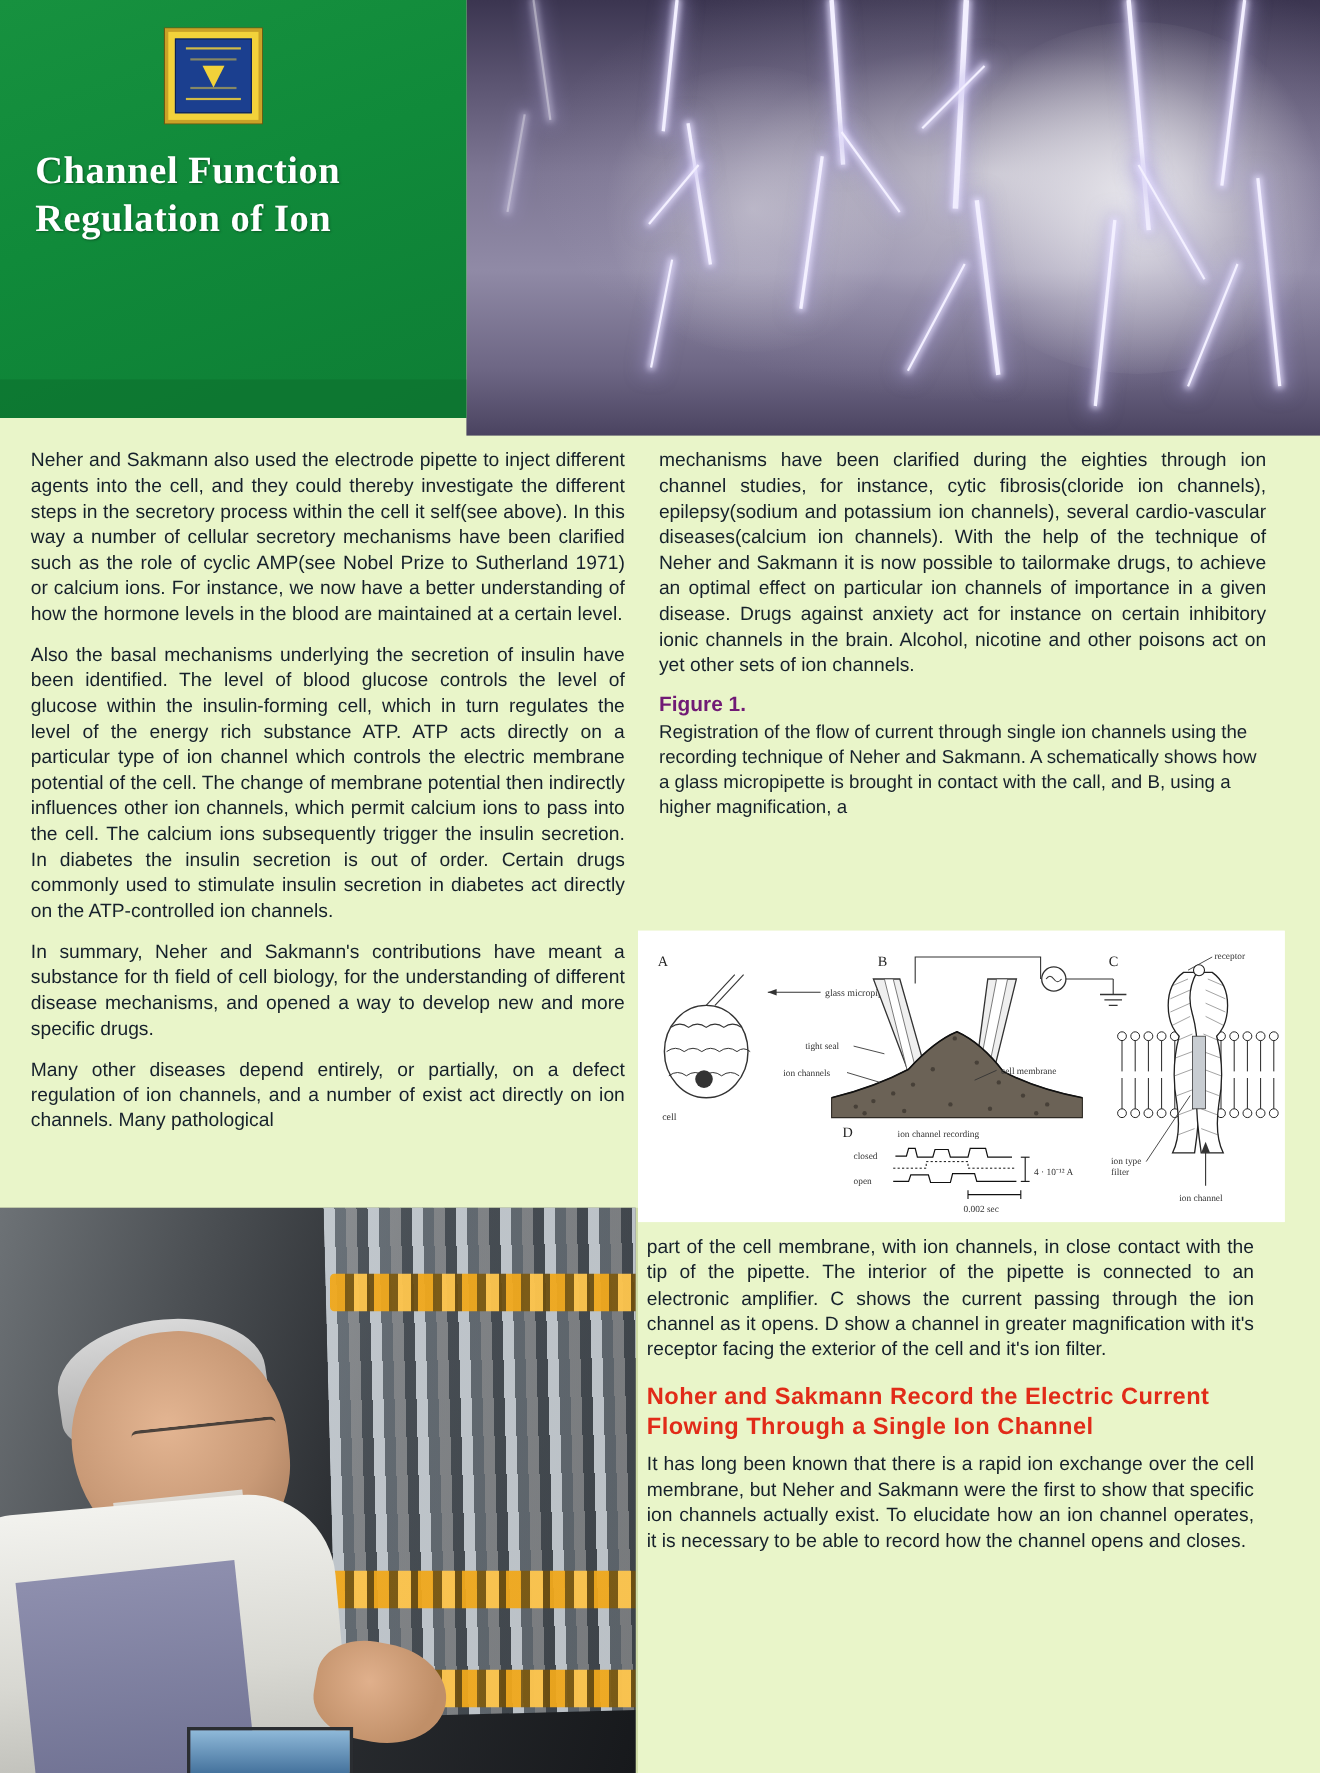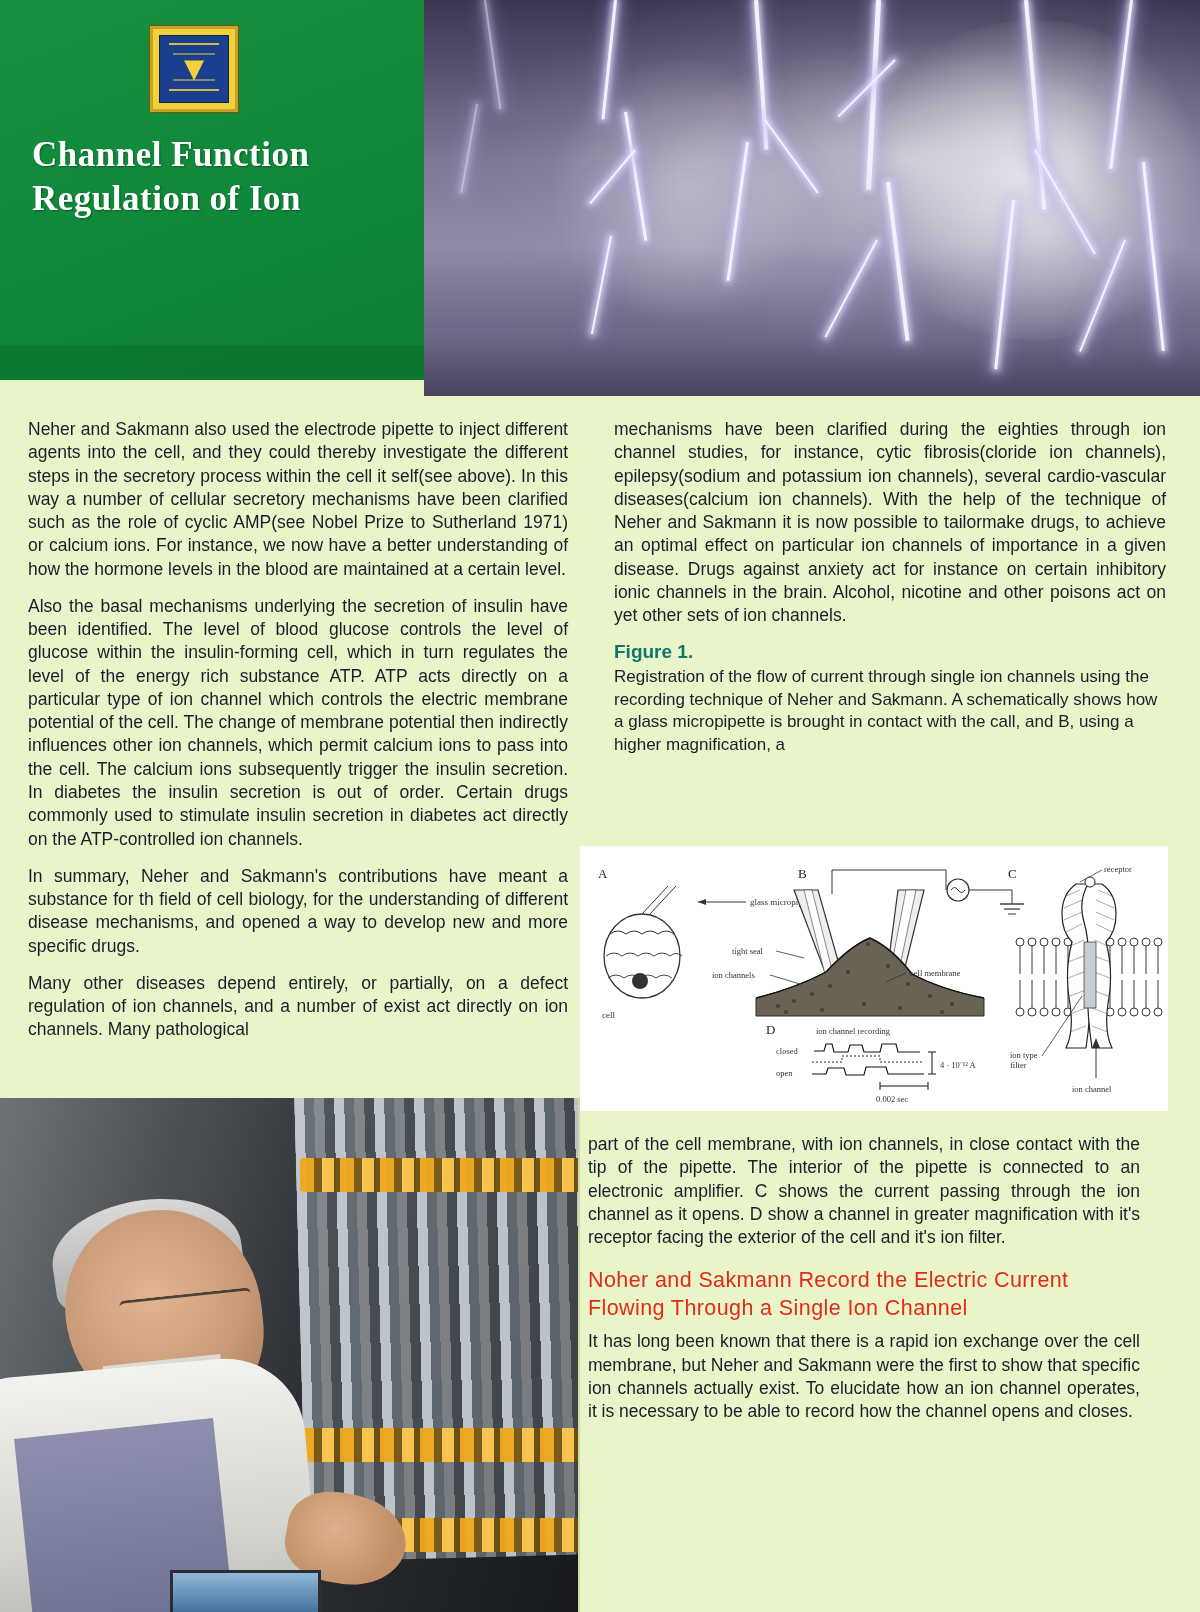--- a/index.html
+++ b/index.html
@@ -98,53 +98,52 @@
     position:absolute;
     border-radius:50%;
     background: radial-gradient(circle, rgba(255,255,255,.75) 0%, rgba(255,255,255,0) 70%);
   }
 
   
   .col {
     position: absolute;
     font-family: "Liberation Sans", sans-serif;
     color: #16202b;
-    margin-top: 11px;
   }
   .col-left {
     left: 28px; top: 407px;
     width: 540px;
   }
   .col-right {
-    left: 614px; top: 407px;
+    left: 599px; top: 407px;
     width: 552px;
   }
   p.body {
     margin: 0 0 14px 0;
     font-size: 17.5px;
     line-height: 1.33;
     text-align: justify;
   }
   p.tight { margin-bottom: 0; }
 
   .fig-label {
-    color: #0f766e;
+    color: #701a75;
     font-weight: bold;
     font-size: 19px;
     margin: 4px 0 3px 0;
   }
   .fig-caption {
     font-size: 17px;
     line-height: 1.32;
     margin: 0;
     text-align: left;
   }
   .section-head {
     color: #e12b18;
-    font-weight: normal;
+    font-weight: bold;
     font-size: 21.5px;
     line-height: 1.28;
     margin: 18px 0 8px 0;
     letter-spacing: .4px;
   }
 
   
   .figure {
     position: absolute;
     left: 580px; top: 846px;

